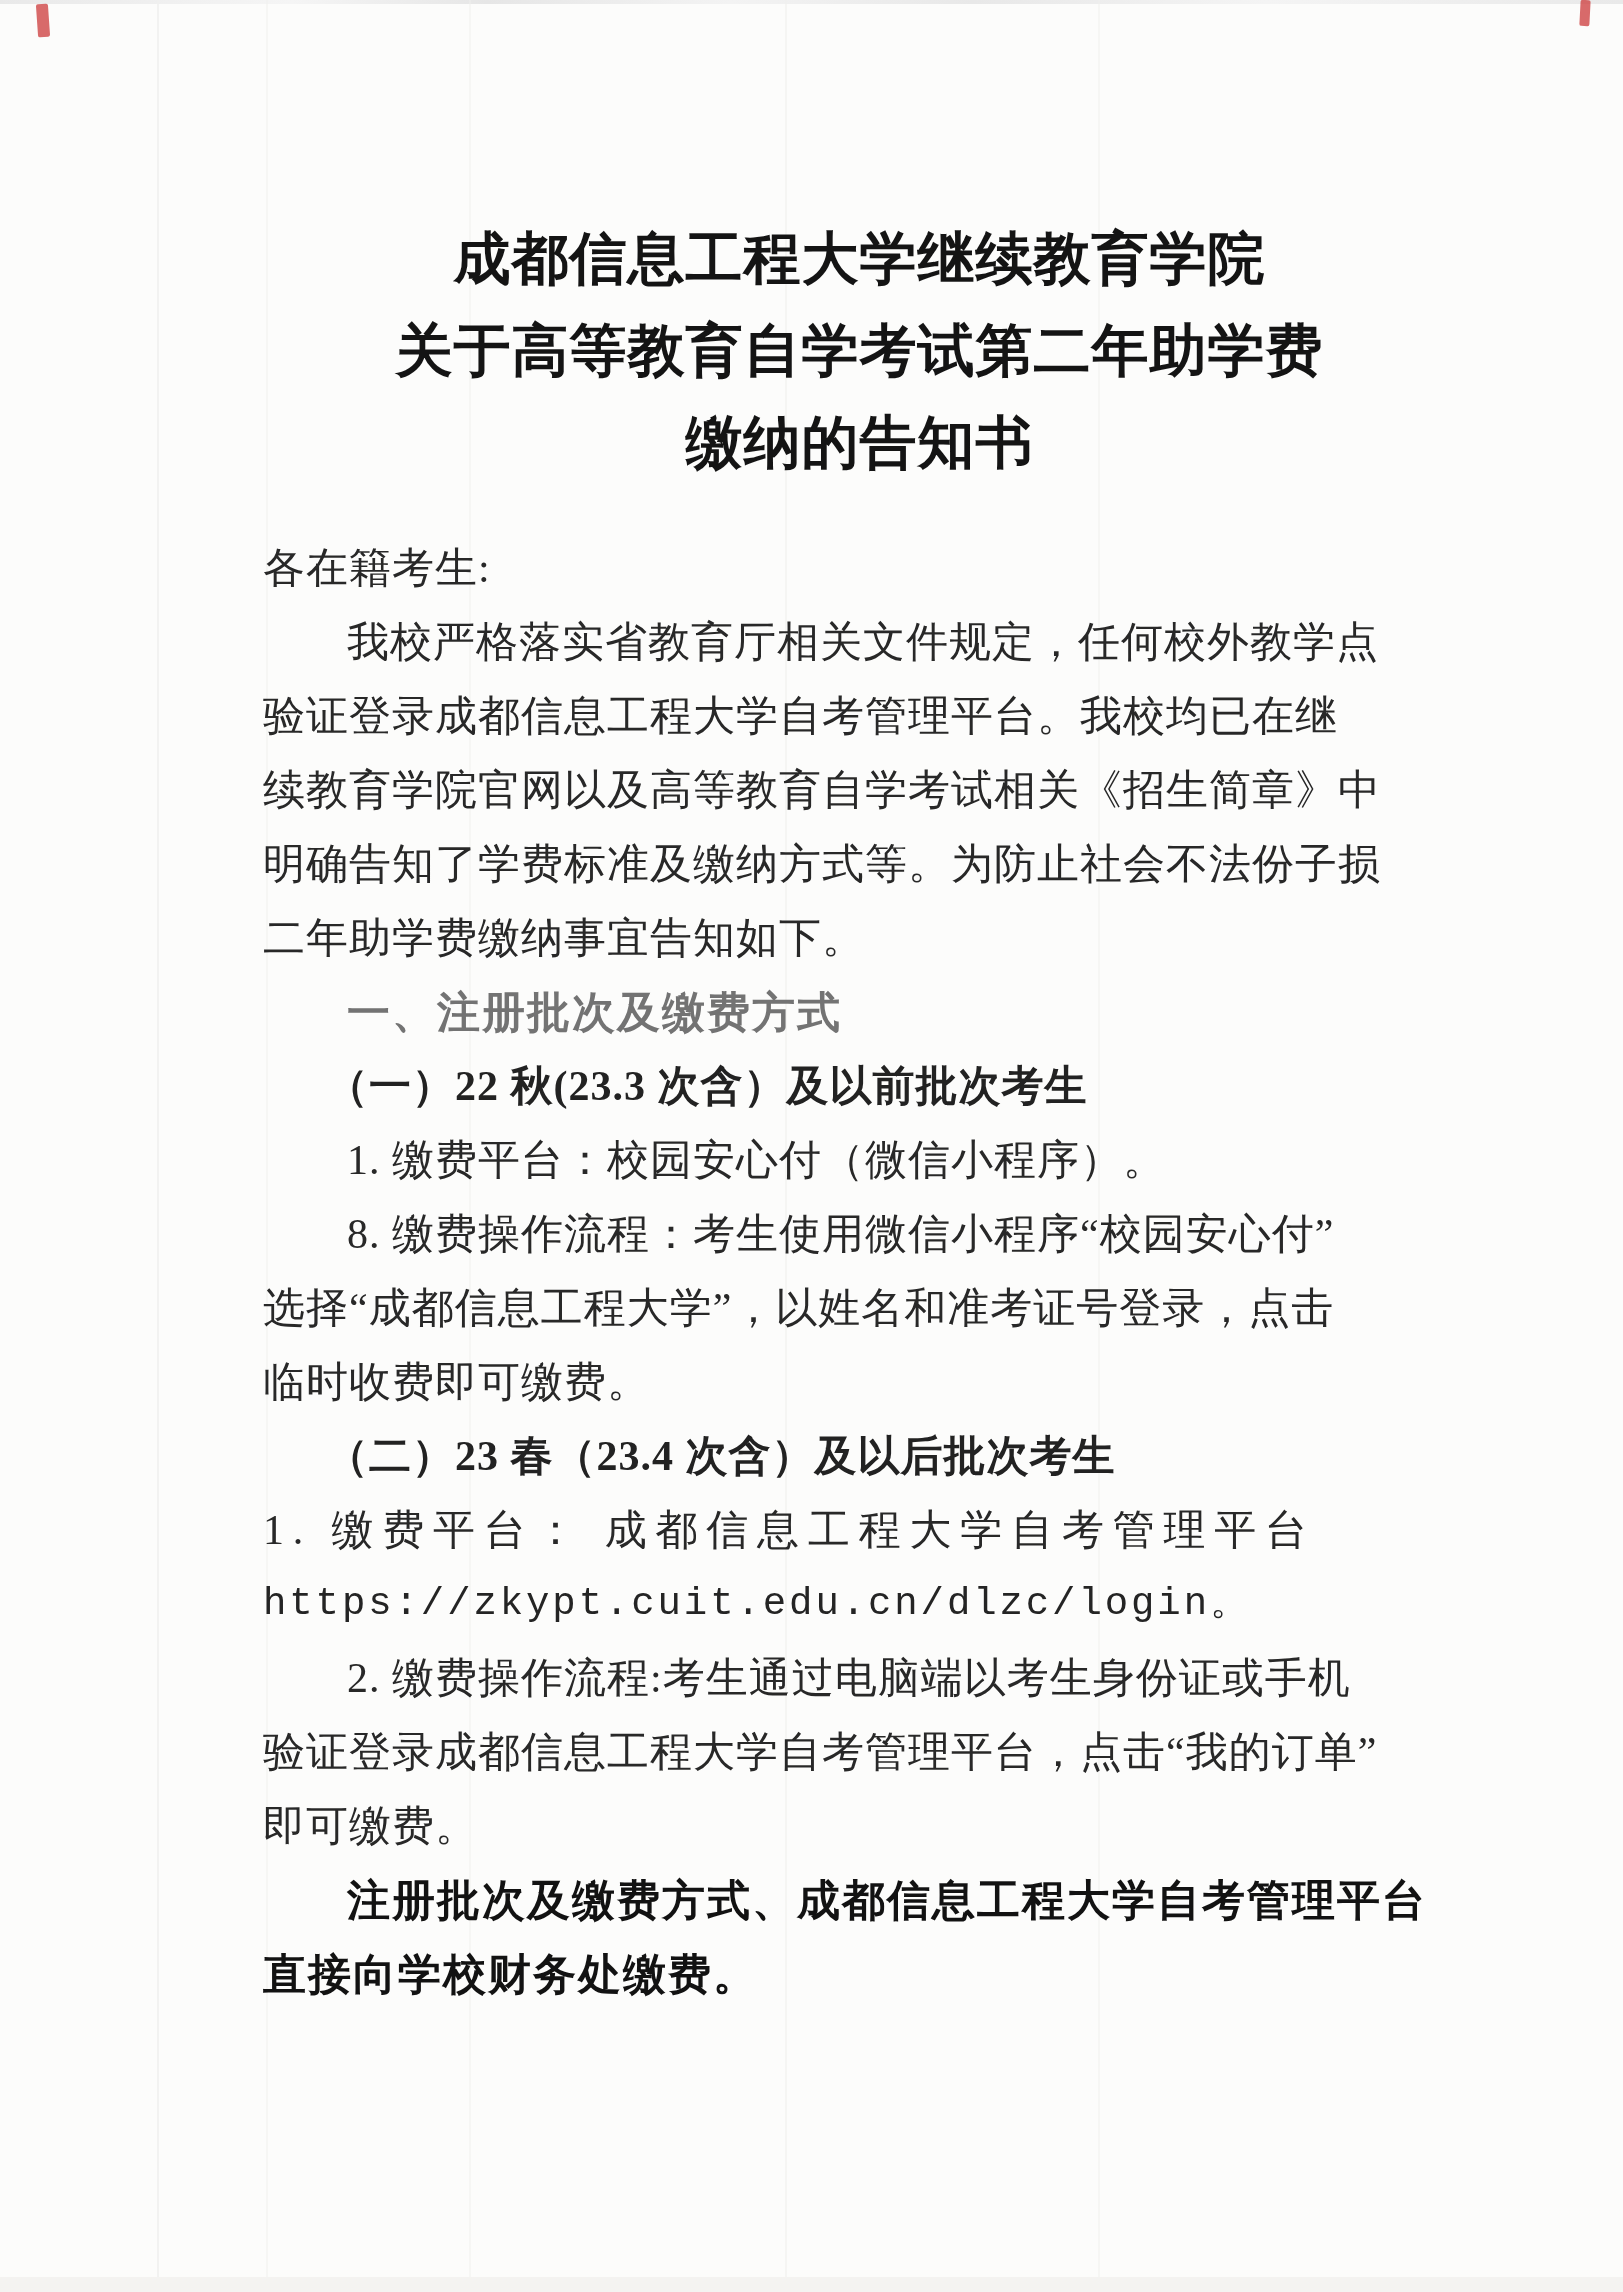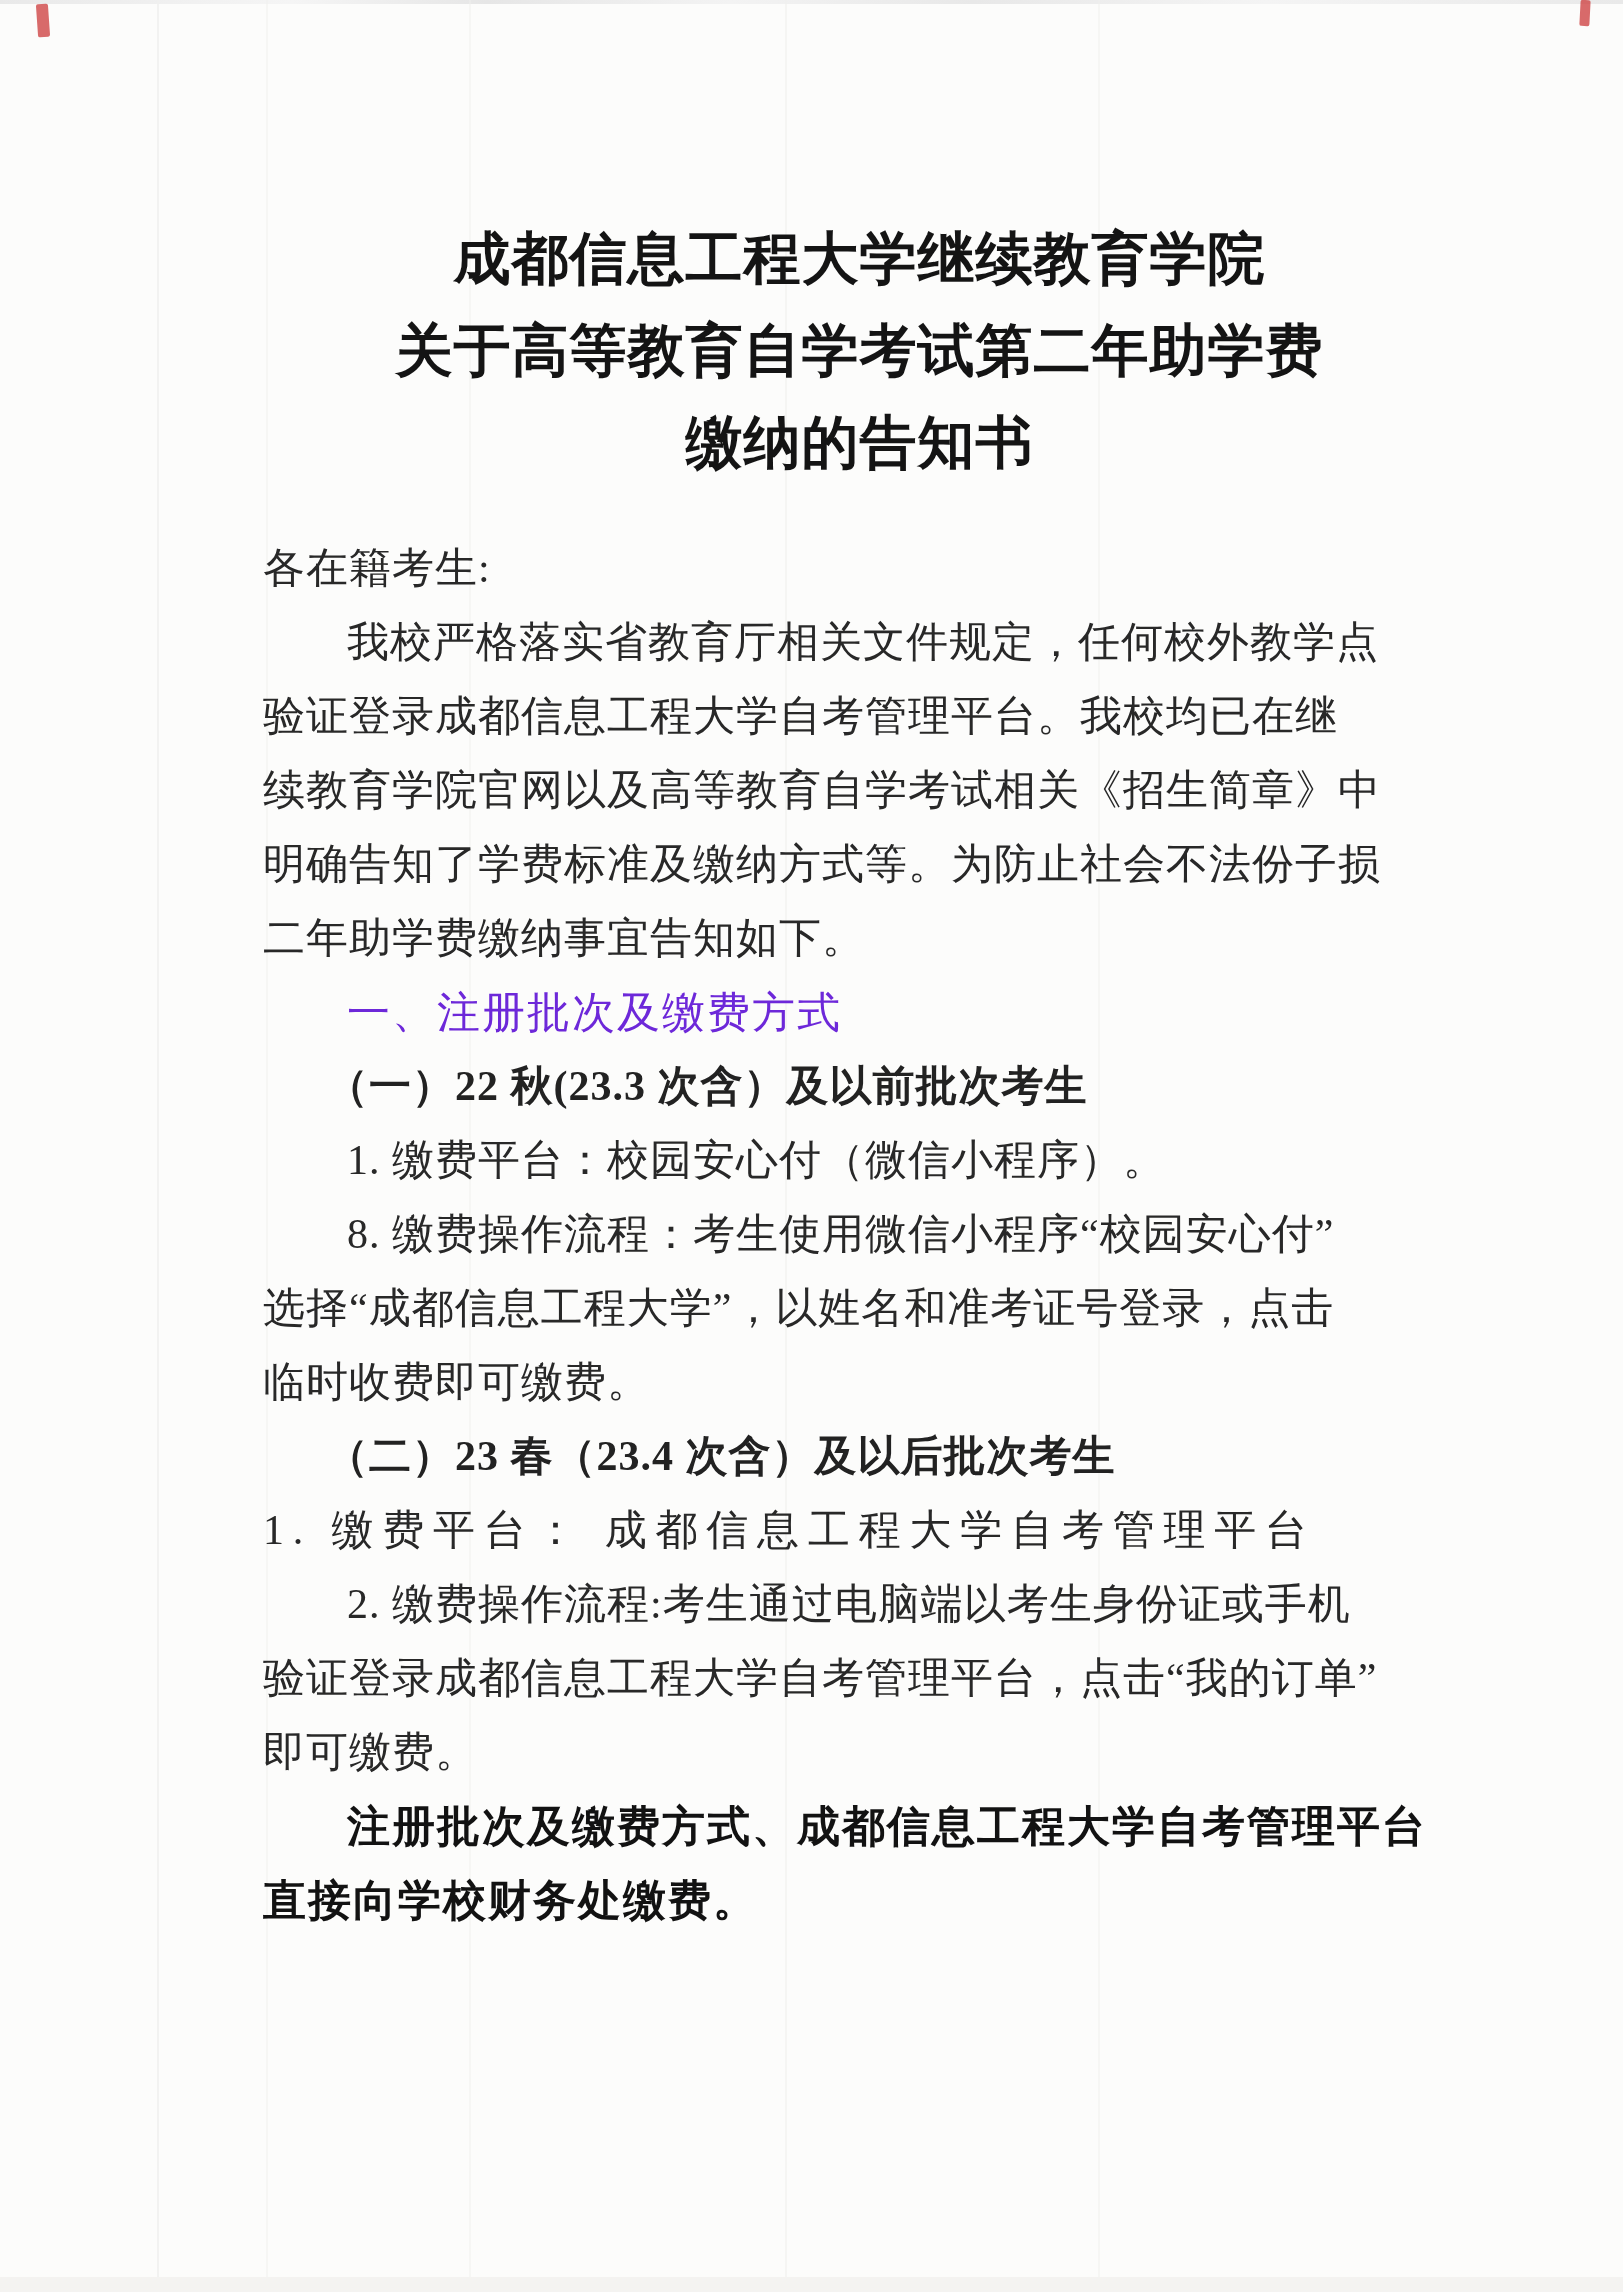--- a/index.html
+++ b/index.html
@@ -62,21 +62,21 @@
     height: 74px;
     line-height: 74px;
     font-size: 42px;
     color: #282828;
     letter-spacing: 1px;
   }
   .line.indent, .line.heading, .line.bold-indent { text-indent: 84px; }
   .line.subheading { text-indent: 63px; font-weight: 600; color: #222222; }
   .line.heading {
     font-family: "Liberation Sans", "DejaVu Sans", sans-serif;
-    font-weight: 400; color: #6d28d9; font-size: 43px; letter-spacing: 2px;
+    font-weight: 700; color: #737373; font-size: 43px; letter-spacing: 2px;
   }
   .line.spread { letter-spacing: 8.8px; }
   .line.url {
     font-family: "Liberation Mono", "DejaVu Sans Mono", monospace;
     font-size: 39px; letter-spacing: 2.9px; color: #242424;
   }
   .line.bold-indent, .line.bold-flush {
     font-family: "Liberation Sans", "DejaVu Sans", sans-serif;
     font-weight: 700; color: #121212; font-size: 43px; letter-spacing: 2px;
   }
@@ -110,20 +110,21 @@
       <div class="line flush">明确告知了学费标准及缴纳方式等。为防止社会不法份子损</div>
       <div class="line flush">二年助学费缴纳事宜告知如下。</div>
       <div class="line heading">一、注册批次及缴费方式</div>
       <div class="line subheading">（一）22 秋(23.3 次含）及以前批次考生</div>
       <div class="line indent">1. 缴费平台：校园安心付（微信小程序）。</div>
       <div class="line indent">8. 缴费操作流程：考生使用微信小程序“校园安心付”</div>
       <div class="line flush">选择“成都信息工程大学”，以姓名和准考证号登录，点击</div>
       <div class="line flush">临时收费即可缴费。</div>
       <div class="line subheading">（二）23 春（23.4 次含）及以后批次考生</div>
       <div class="line spread">1. 缴费平台： 成都信息工程大学自考管理平台</div>
+      <div class="line url">https://zkypt.cuit.edu.cn/dlzc/login。</div>
       <div class="line indent">2. 缴费操作流程:考生通过电脑端以考生身份证或手机</div>
       <div class="line flush">验证登录成都信息工程大学自考管理平台，点击“我的订单”</div>
       <div class="line flush">即可缴费。</div>
       <div class="line bold-indent">注册批次及缴费方式、成都信息工程大学自考管理平台</div>
       <div class="line bold-flush">直接向学校财务处缴费。</div>
     </div>
 
 </div>
 
 

